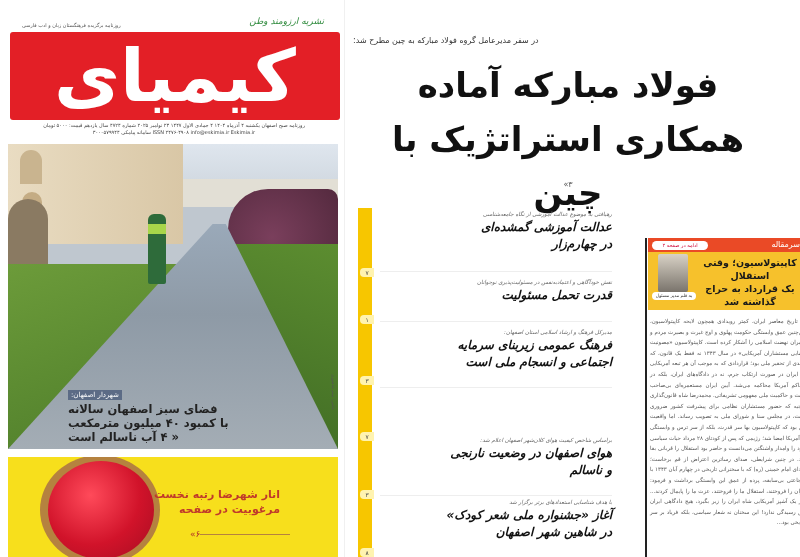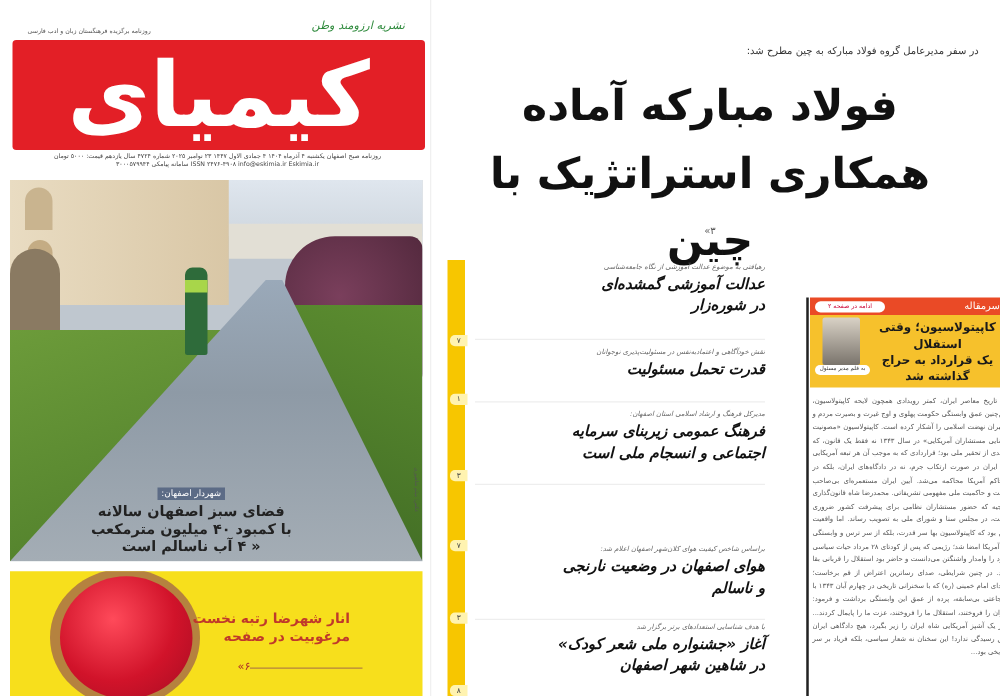--- a/index.html
+++ b/index.html
@@ -24,36 +24,36 @@
   .palace-arch1 { position: absolute; left: 12px; top: 6px; width: 22px; height: 34px; border-radius: 11px 11px 0 0; background: #c9b48f; }
   .palace-arch2 { position: absolute; left: 14px; top: 48px; width: 20px; height: 30px; border-radius: 10px 10px 0 0; background: #c4ac84; }
   .far-build { position: absolute; left: 175px; top: 35px; width: 155px; height: 28px; background: #e2dfd5; }
   .grass-left { position: absolute; left: 0; top: 120px; width: 170px; height: 185px; background: linear-gradient(160deg, #6c9b3a, #4e7d2a); clip-path: polygon(0 0, 100% 0, 60% 100%, 0 100%); }
   .grass-right { position: absolute; right: 0; top: 100px; width: 110px; height: 205px; background: linear-gradient(200deg, #5c8d30, #3f6a24); clip-path: polygon(0 0, 100% 0, 100% 100%, 85% 100%); }
   .bushes-left { position: absolute; left: 0; top: 55px; width: 40px; height: 100px; background: #8a7a62; border-radius: 20px 20px 4px 4px; }
   .bushes-right { position: absolute; right: 0; top: 45px; width: 110px; height: 120px; background: radial-gradient(circle at 40% 40%, #7a3f5c, #4c2538); border-radius: 40px 10px 10px 40px; }
   .path { position: absolute; left: 0; top: 80px; width: 330px; height: 225px; background: linear-gradient(#9aa9b9, #8e9aa6 40%, #a4adb5); clip-path: polygon(62% 0, 66% 0, 100% 100%, 0 100%); }
   .worker { position: absolute; left: 140px; top: 70px; width: 18px; height: 70px; background: #2e6b3a; border-radius: 6px 6px 2px 2px; }
   .worker-vest { position: absolute; left: 140px; top: 80px; width: 18px; height: 10px; background: #a8d64a; }
-  .photo-caption { position: absolute; right: 100px; top: 238px; width: 170px; text-align: center; direction: rtl; }
+  .photo-caption { position: absolute; right: 100px; top: 238px; width: 170px; text-align: left; direction: rtl; }
   .photo-kicker { display: inline-block; font-size: 7px; color: #fff; background: rgba(40,60,100,0.55); padding: 1px 3px; margin-bottom: 2px; }
   .photo-headline { font-size: 11.5px; font-weight: bold; color: #222; line-height: 14px; }
   .photo-credit { position: absolute; right: 2px; top: 230px; font-size: 4px; color: #555; writing-mode: vertical-rl; }
 
   
   .promo { position: absolute; left: 8px; top: 457px; width: 330px; height: 100px; background: #f7df1c; overflow: hidden; }
   .bowl { position: absolute; left: 32px; top: -2px; width: 120px; height: 110px; border-radius: 50%; background: #b5823f; }
   .bowl-inner { position: absolute; left: 40px; top: 4px; width: 106px; height: 98px; border-radius: 50%; background: radial-gradient(circle at 40% 35%, #ff4a5a, #d1132a 55%, #a50d22); }
   .promo-headline { position: absolute; right: 58px; top: 30px; width: 130px; text-align: right; direction: rtl; font-size: 11px; font-weight: bold; color: #c0392b; line-height: 15px; }
   .promo-line { position: absolute; left: 192px; top: 77px; width: 90px; height: 1px; background: #b5823f; }
   .promo-arrow { position: absolute; left: 182px; top: 72px; font-size: 9px; color: #b0302a; }
 
   
   .lead { position: absolute; left: 353px; top: 14px; width: 430px; height: 180px; border-radius: 4px; }
-  .lead-kicker { position: absolute; left: 0; right: 0; top: 22px; text-align: right; direction: rtl; font-size: 8px; color: #333; }
+  .lead-kicker { position: absolute; left: 0; right: 0; top: 22px; text-align: left; direction: rtl; font-size: 8px; color: #333; }
   .lead-headline { position: absolute; left: 0; right: 0; top: 44px; text-align: center; direction: rtl; font-weight: bold; font-size: 34px; color: #111; line-height: 54px; letter-spacing: -0.5px; }
   .lead-ref { position: absolute; left: 0; right: 0; top: 166px; text-align: center; font-size: 8px; color: #555; }
 
   
   .teasers { position: absolute; left: 358px; top: 208px; width: 262px; height: 349px; }
   .teaser-bar { position: absolute; left: 0; top: 0; width: 14px; height: 349px; background: #f7c600; }
   .teaser { position: absolute; left: 22px; width: 232px; text-align: right; direction: rtl; border-bottom: 1px solid #eee; font-style: italic; }
   .teaser-kicker { font-size: 5.5px; color: #666; line-height: 9px; }
   .teaser-title { font-size: 12px; font-weight: bold; color: #111; line-height: 17px; }
   .teaser-ref { position: absolute; left: 2px; width: 14px; height: 9px; font-size: 6px; color: #444; text-align: center; line-height: 9px; background: #fff3b0; border-radius: 4px 0 0 4px; }
@@ -138,21 +138,21 @@
     </div>
     <div class="lead-ref">«<span>۳</span></div>
   </div>
 
   <div class="teasers">
     <div class="teaser-bar"></div>
 
     <div class="teaser" style="top:2px;height:62px">
       <div class="teaser-kicker">رهیافتی به موضوع عدالت آموزشی از نگاه جامعه‌شناسی</div>
       <div class="teaser-title">عدالت آموزشی گمشده‌ای</div>
-      <div class="teaser-title">در شوره‌زار</div>
+      <div class="teaser-title">در چهارم‌زار</div>
     </div>
     <div class="teaser-ref" style="top:60px">۷</div>
 
     <div class="teaser" style="top:70px;height:44px">
       <div class="teaser-kicker">نقش خودآگاهی و اعتماد‌به‌نفس در مسئولیت‌پذیری نوجوانان</div>
       <div class="teaser-title">قدرت تحمل مسئولیت</div>
     </div>
     <div class="teaser-ref" style="top:107px">۱</div>
 
     <div class="teaser" style="top:120px;height:60px">

